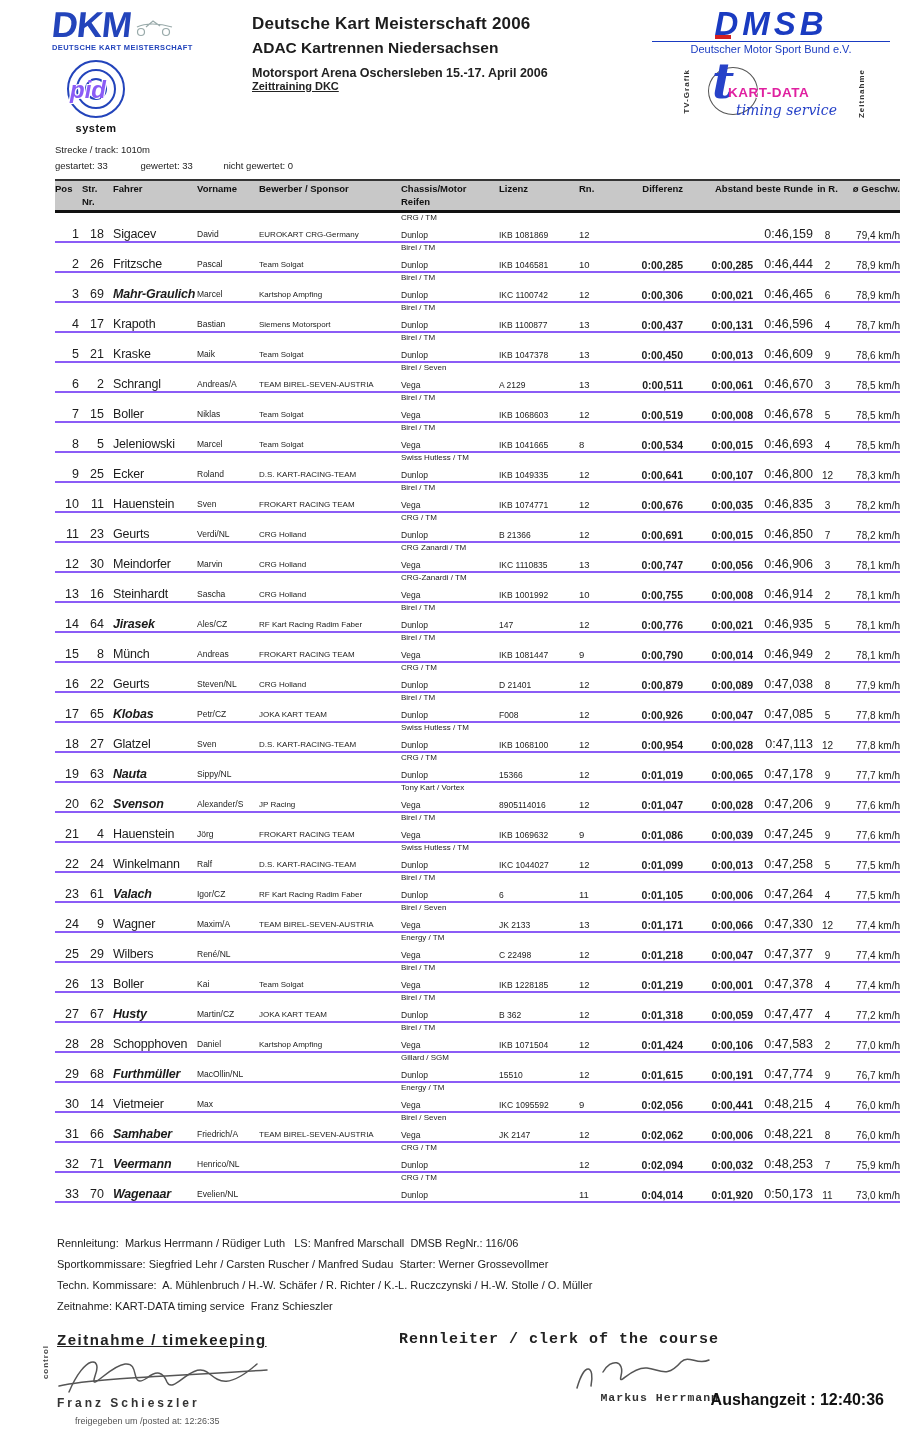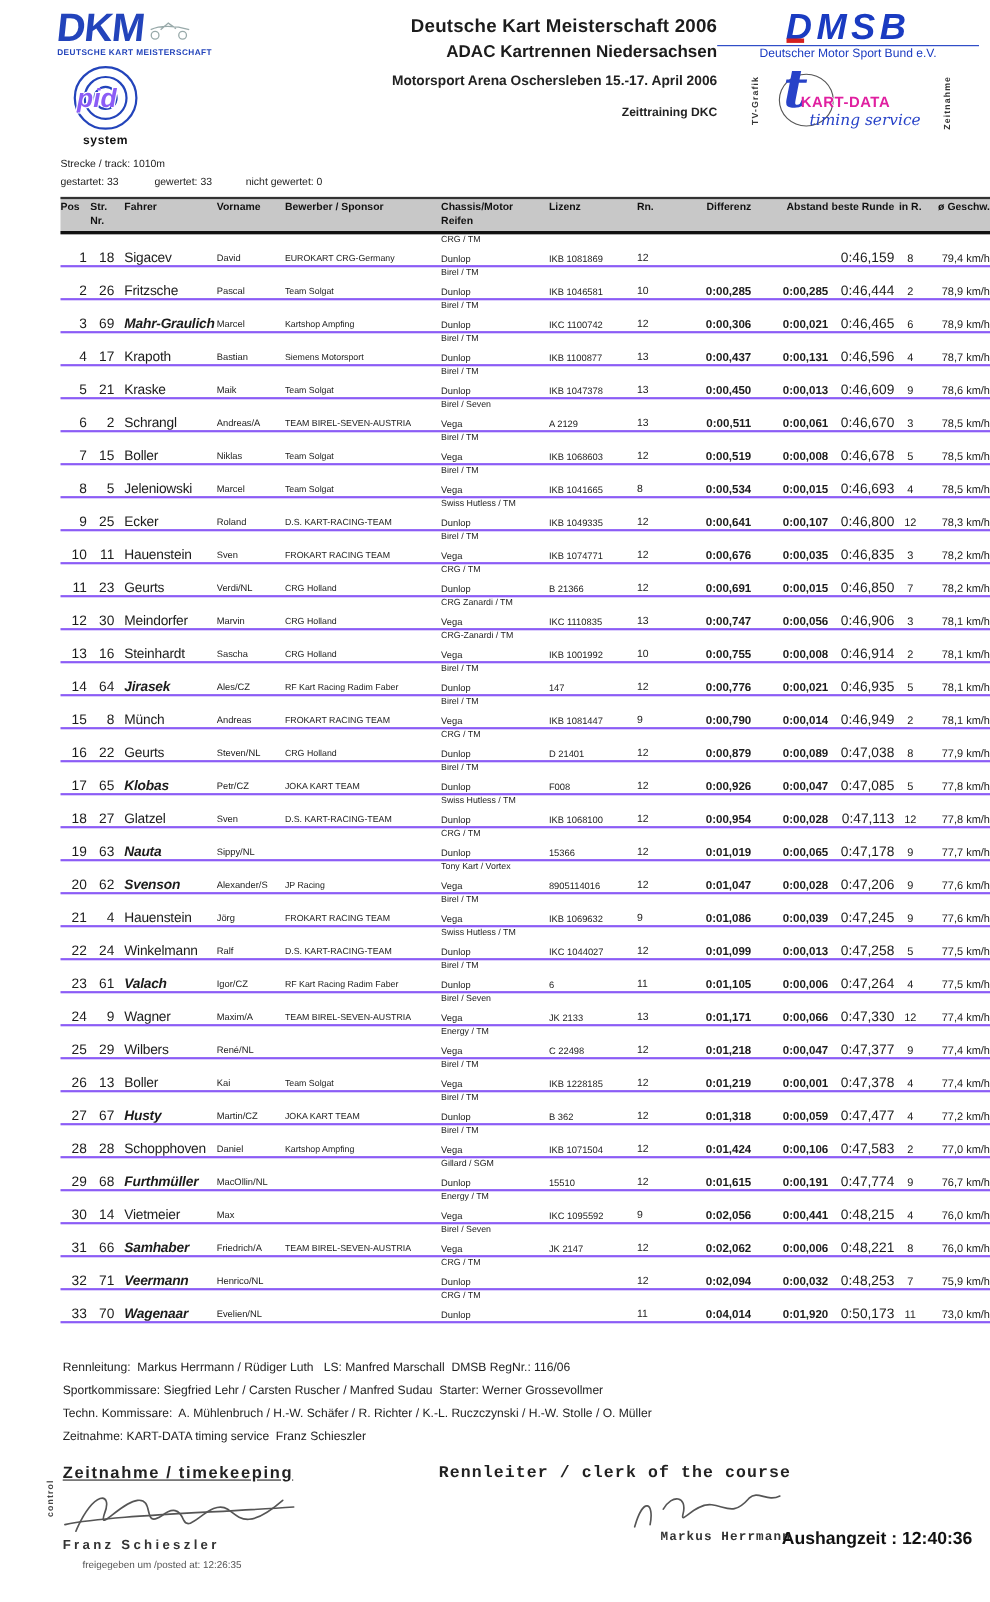--- a/index.html
+++ b/index.html
@@ -11,25 +11,25 @@
   .hdr-left{width:200px;}
   .dkm-name{font-size:36px;font-weight:bold;color:#2344bb;line-height:34px;letter-spacing:-1px;transform:skewX(-6deg);display:inline-block;}
   .kart-sketch{vertical-align:baseline;margin-left:2px;}
   .dkm-sub{font-size:7.5px;font-weight:bold;color:#2344bb;letter-spacing:.4px;margin-top:1px;}
   .pid-wrap{margin-top:8px;margin-left:12px;width:64px;text-align:center;position:relative;}
   .pid-circle{width:54px;height:54px;border:2px solid #2344bb;border-radius:50%;margin:0 auto;position:relative;}
   .pid-circle::before{content:"";position:absolute;inset:7px;border:2px solid #2344bb;border-radius:50%;}
   .pid-circle::after{content:"";position:absolute;inset:16px;border:2px solid #2344bb;border-radius:50%;}
   .pid-name{position:absolute;top:16px;left:6px;font-size:24px;font-weight:bold;font-style:italic;color:#8b5cf6;text-shadow:1px 1px 0 #fff,-1px -1px 0 #fff;}
   .pid-sub{position:relative;margin-top:-14px;font-size:11px;font-weight:bold;color:#111;background:#fff;display:inline-block;padding:0 2px;letter-spacing:.5px;}
-  .hdr-center{flex:1;text-align:right;padding-top:6px;}
+  .hdr-center{flex:1;text-align:left;padding-top:6px;}
   .t1{font-size:17px;font-weight:bold;letter-spacing:.2px;}
   .t2{font-size:15.5px;font-weight:bold;margin-top:5px;}
   .t3{font-size:12.5px;font-weight:bold;margin-top:9px;color:#222;}
-  .t4{font-size:11px;font-weight:bold;margin-top:16px;color:#222;}
+  .t4{font-size:11px;font-weight:bold;color:#222;text-decoration:underline;}
   .hdr-right{width:238px;text-align:center;}
   .dmsb-name{font-size:33px;font-weight:bold;color:#1a3bc1;letter-spacing:4px;line-height:32px;position:relative;display:inline-block;font-style:italic;}
   .dmsb-name::after{content:"";position:absolute;left:1px;bottom:1px;width:16px;height:4px;background:#d42020;}
   .dmsb-sub{font-size:11px;color:#1a3bc1;border-top:1px solid #1a3bc1;padding-top:1px;margin-top:1px;}
   .kd{position:relative;width:190px;height:66px;margin:10px auto 0;}
   .kd-tv{position:absolute;left:6px;top:4px;writing-mode:vertical-rl;transform:rotate(180deg);font-size:8px;font-weight:bold;color:#333;letter-spacing:1px;}
   .kd-zeit{position:absolute;right:0;top:4px;writing-mode:vertical-rl;transform:rotate(180deg);font-size:8px;font-weight:bold;color:#333;letter-spacing:1px;}
   .kd-circle{position:absolute;left:32px;top:2px;width:48px;height:46px;border:1.5px solid #555;border-radius:50%;}
   .kd-t{position:absolute;left:36px;top:-12px;font-family:"DejaVu Serif",serif;font-style:italic;font-weight:bold;font-size:48px;color:#2742c8;}
   .kd-brand{position:absolute;left:52px;top:20px;color:#e020a0;font-weight:bold;font-size:13.5px;letter-spacing:.5px;text-shadow:.5px .5px 0 #fff;}

